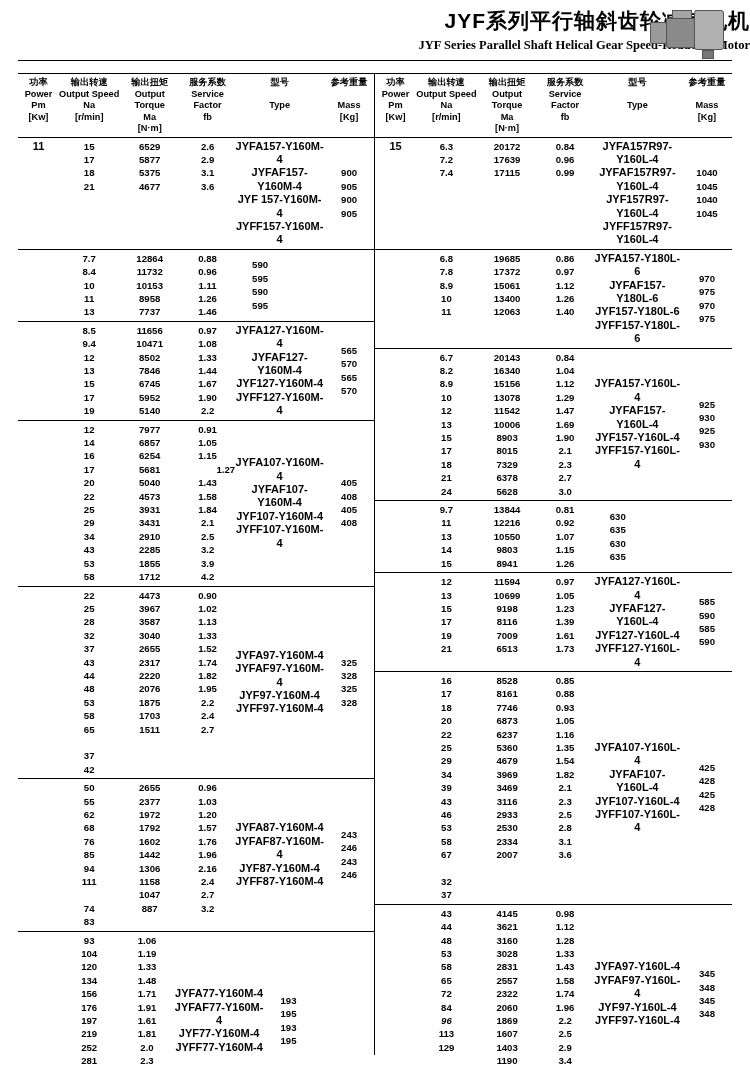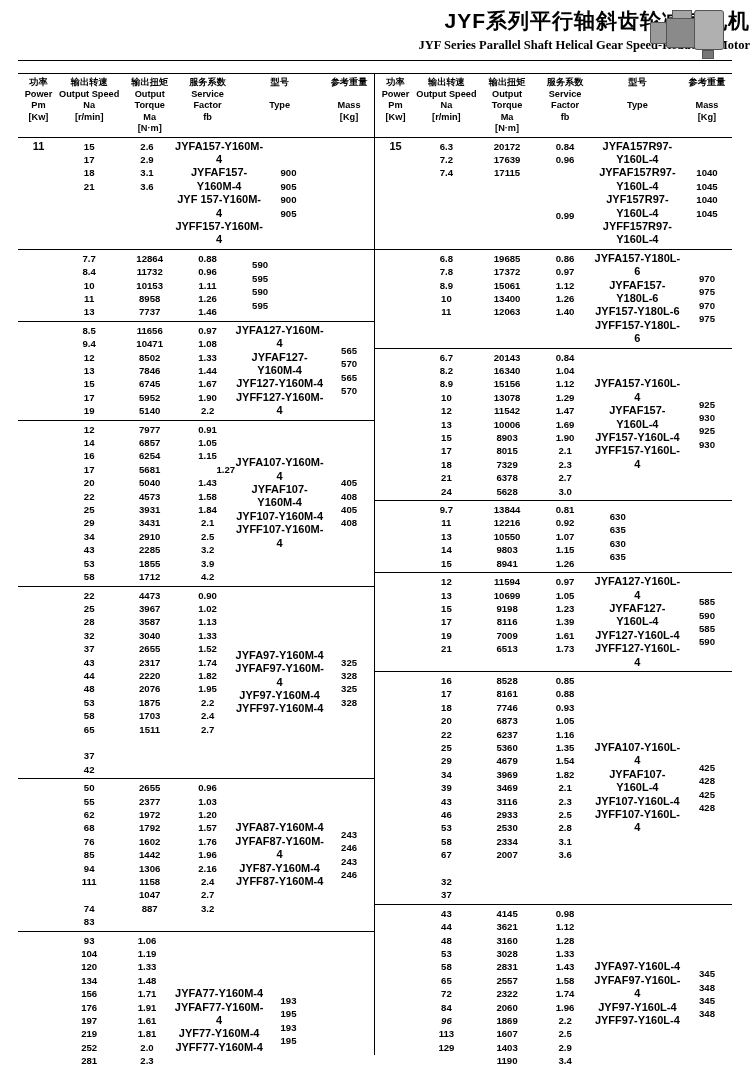--- a/index.html
+++ b/index.html
@@ -195,20 +195,26 @@
       </div>
 
       <div id="body-left">
           <div class="grp">
             <div class="cell power c1">11</div>
             <div class="cell c2 na">
               <span style="display: block; line-height: 13.4px; min-height: 13.4px;">15</span>
               <span style="display: block; line-height: 13.4px; min-height: 13.4px;">17</span>
               <span style="display: block; line-height: 13.4px; min-height: 13.4px;">18</span>
               <span style="display: block; line-height: 13.4px; min-height: 13.4px;">21</span>
+            </div>
+            <div class="cell c3 ma">
+              <span style="display: block; line-height: 13.4px; min-height: 13.4px;">6529</span>
+              <span style="display: block; line-height: 13.4px; min-height: 13.4px;">5877</span>
+              <span style="display: block; line-height: 13.4px; min-height: 13.4px;">5375</span>
+              <span style="display: block; line-height: 13.4px; min-height: 13.4px;">4677</span>
             </div>
             <div class="cell c4 fb">
               <span style="display: block; line-height: 13.4px; min-height: 13.4px;">2.6</span>
               <span style="display: block; line-height: 13.4px; min-height: 13.4px;">2.9</span>
               <span style="display: block; line-height: 13.4px; min-height: 13.4px;">3.1</span>
               <span style="display: block; line-height: 13.4px; min-height: 13.4px;">3.6</span>
             </div>
             <div class="cell c5 type">
               <span>JYFA157-Y160M-4</span>
               <span>JYFAF157-Y160M-4</span>
@@ -553,21 +559,21 @@
               <span style="display: block; line-height: 13.4px; min-height: 13.4px;">7.4</span>
             </div>
             <div class="cell c3 ma">
               <span style="display: block; line-height: 13.4px; min-height: 13.4px;">20172</span>
               <span style="display: block; line-height: 13.4px; min-height: 13.4px; text-align: center;">17639</span>
               <span style="display: block; line-height: 13.4px; min-height: 13.4px;">17115</span>
             </div>
             <div class="cell c4 fb">
               <span style="display: block; line-height: 13.4px; min-height: 13.4px;">0.84</span>
               <span style="display: block; line-height: 13.4px; min-height: 13.4px;">0.96</span>
-              <span style="display: block; line-height: 13.4px; min-height: 13.4px; margin-top: 43px;">0.99</span>
+              <span style="display: block; line-height: 13.4px; min-height: 13.4px;">0.99</span>
             </div>
             <div class="cell c5 type">
               <span>JYFA157R97-Y160L-4</span>
               <span>JYFAF157R97-Y160L-4</span>
               <span>JYF157R97-Y160L-4</span>
               <span>JYFF157R97-Y160L-4</span>
             </div>
             <div class="cell c6 mass">
               <span>1040</span>
               <span>1045</span>

